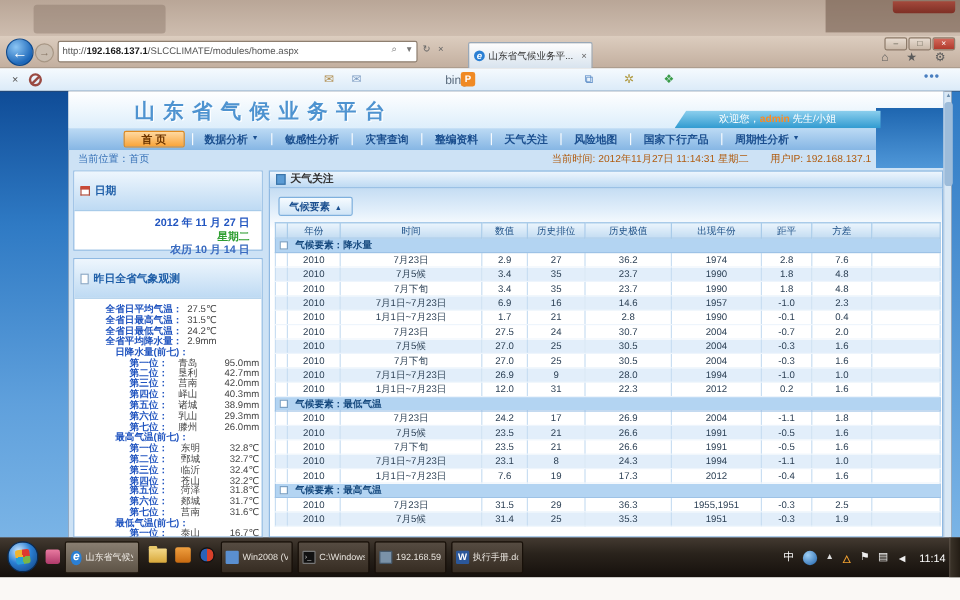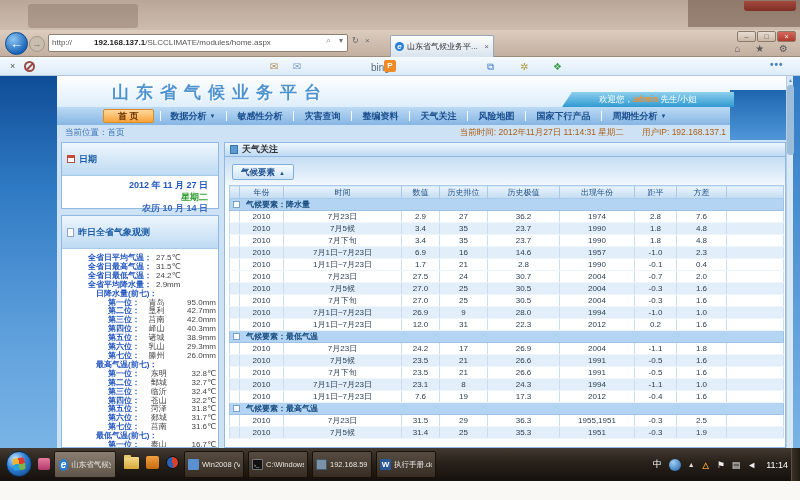--- a/index.html
+++ b/index.html
@@ -12,21 +12,21 @@
   .desktop-top{left:0;top:0;width:800px;height:30px;background:linear-gradient(180deg,#b9a697,#cebdaf);}
   .bg-win-left{left:28px;top:4px;width:110px;height:24px;background:#8a7668;opacity:.45;border-radius:3px;}
   .bg-win-right{left:688px;top:0;width:112px;height:27px;background:#6e5647;opacity:.55;}
   .bg-close{left:744px;top:1px;width:52px;height:10px;background:linear-gradient(#a4493c,#7e2f25);border-radius:0 0 3px 3px;}
 
   
   .chrome1{left:0;top:30px;width:800px;height:27px;background:linear-gradient(180deg,#dccdbf,#c3af9f);border-bottom:1px solid #9d8b7b;}
   .btn-back{left:5px;top:2px;width:23px;height:23px;border-radius:50%;background:radial-gradient(circle at 35% 30%,#8cc6f4,#1d67b9 70%);border:1px solid #0d4a8e;color:#fff;font-size:13px;line-height:21px;text-align:center;}
   .btn-fwd{left:29px;top:6px;width:16px;height:16px;border-radius:50%;background:#c9bdb0;border:1px solid #a79684;color:#857463;font-size:9px;line-height:14px;text-align:center;}
   .addr{left:48px;top:4px;width:300px;height:18px;background:#fff;border:1px solid #8e7f70;border-radius:2px;font-size:8px;line-height:16px;padding:0 3px;white-space:nowrap;overflow:hidden;color:#555;}
-  .addr .host{font-weight:bold;color:#1a1a1a;padding-left:22px;}
+  .addr .host{font-weight:bold;color:#1a1a1a;}
   .addr-icons{left:300px;top:6px;width:46px;height:14px;font-size:8px;color:#777;letter-spacing:3px;text-align:right;}
   .addr-ctl{left:352px;top:6px;width:34px;height:14px;font-size:8px;color:#666;letter-spacing:2px;}
   .tab{left:390px;top:5px;width:104px;height:22px;background:linear-gradient(180deg,#fdfdfd,#d8e3ee);border:1px solid #98a8b8;border-bottom:none;border-radius:2px 2px 0 0;display:flex;align-items:center;padding:0 4px;gap:3px;}
   .tab .fav{width:9px;height:9px;border-radius:50%;background:#2a7fd4;color:#fff;font-size:8px;line-height:9px;text-align:center;font-weight:bold;font-style:italic;}
   .tab .ttl{font-size:8px;color:#333;white-space:nowrap;overflow:hidden;flex:1;}
   .tab .cls{font-size:8px;color:#666;}
   .win-ctl{right:4px;top:1px;display:flex;gap:1px;}
   .win-ctl span{width:19px;height:11px;background:linear-gradient(#e8ddd2,#c9b8a8);border:1px solid #8d7b6a;border-radius:2px;font-size:7px;line-height:9px;text-align:center;color:#554;}
   .win-ctl .close{background:linear-gradient(#d4695c,#b03a2c);color:#fff;}
   .chrome-right-icons{right:6px;top:13px;font-size:10px;color:#5a5a5a;letter-spacing:6px;}

